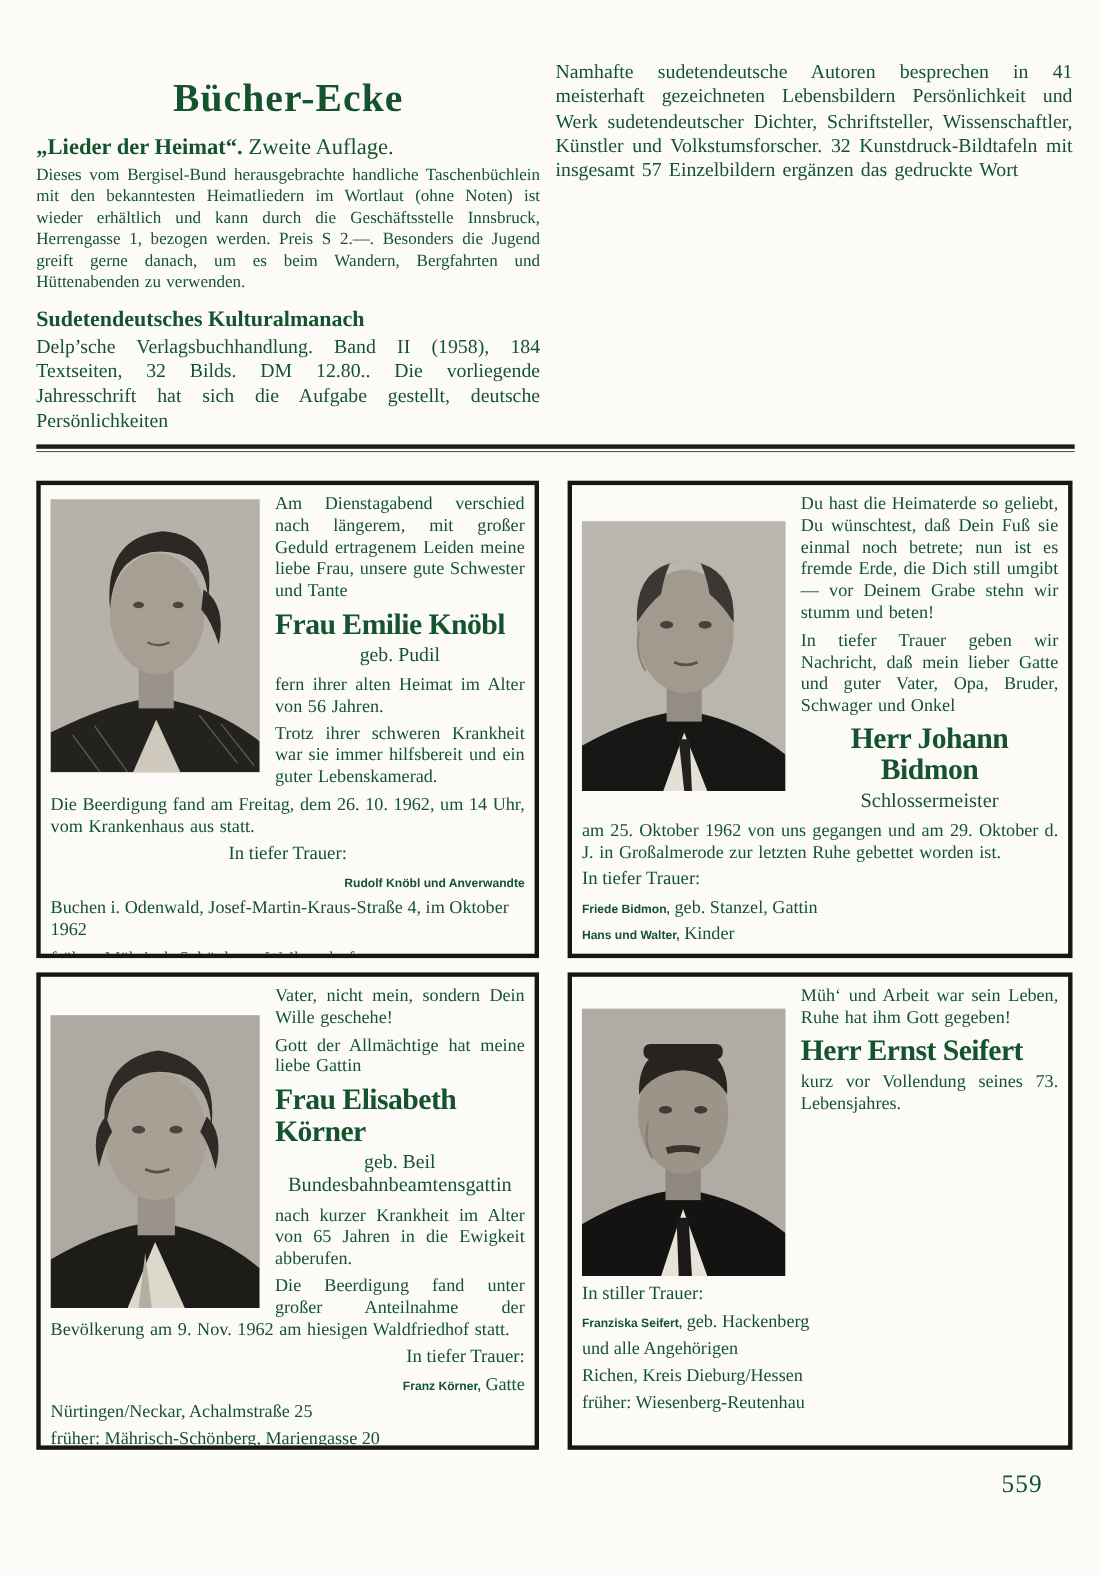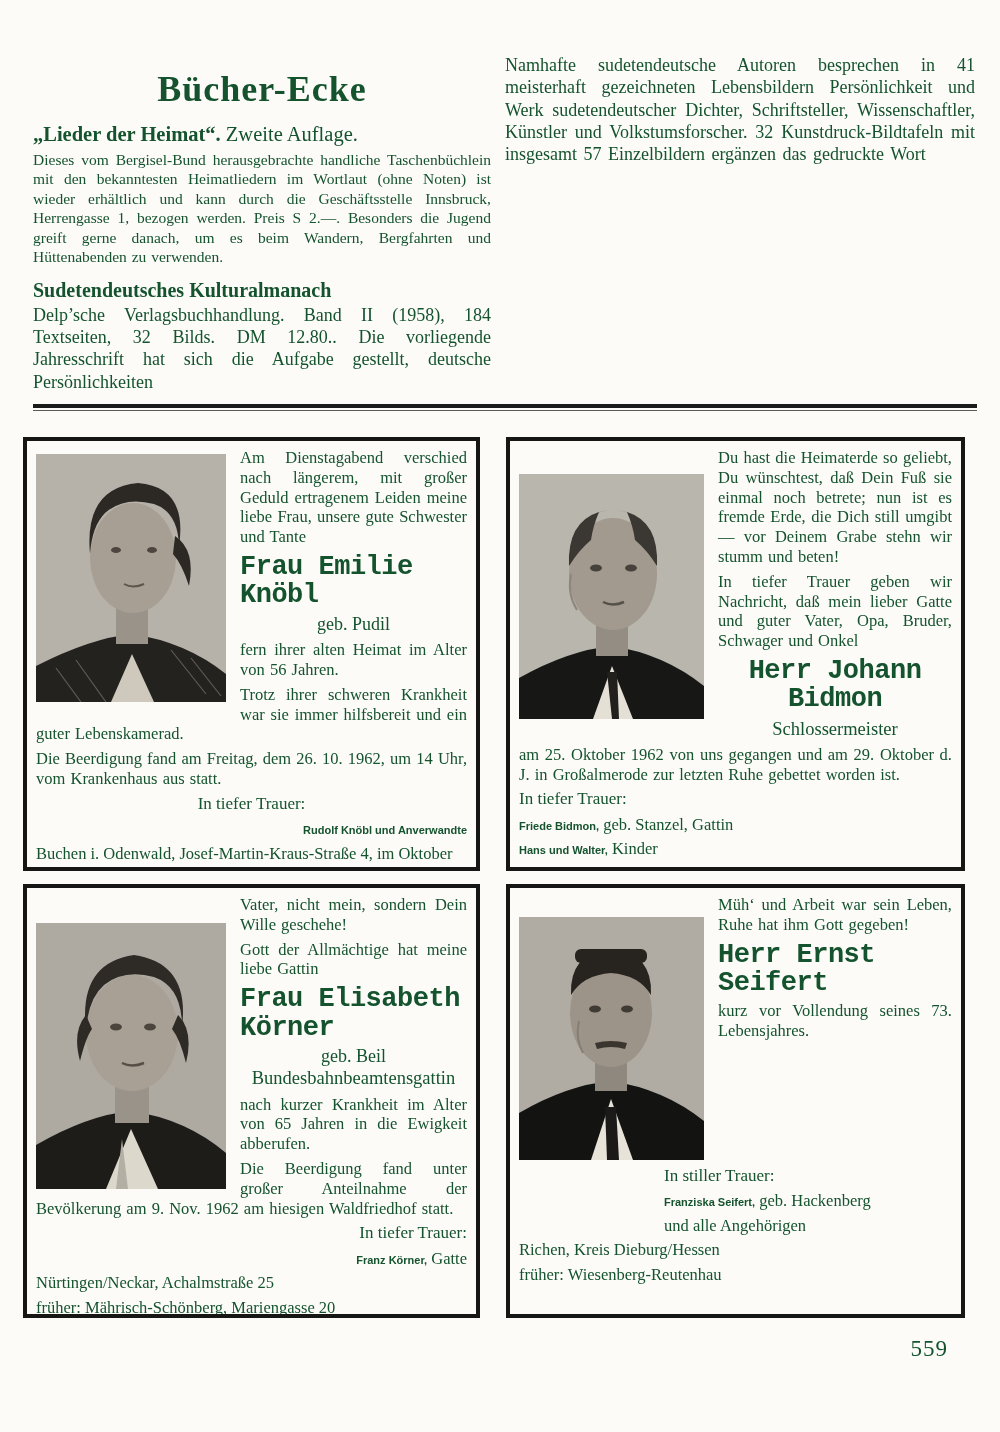--- a/index.html
+++ b/index.html
@@ -32,55 +32,55 @@
   .rule{
     position:absolute;top:404px;left:33px;width:944px;height:0;
     border:none;border-top:4px solid #1b1b19;margin:0;
   }
   .rule-echo{
     position:absolute;top:410px;left:33px;width:944px;height:0;
     border:none;border-top:1px solid #5a5a56;margin:0;
   }
   
   .notices{
-    position:absolute;top:437px;left:23px;width:820px;
+    position:absolute;top:437px;left:33px;width:820px;
     display:grid;grid-template-columns:457px 459px;column-gap:26px;row-gap:13px;
   }
   .notice{
     box-sizing:border-box;height:434px;overflow:hidden;
     border:4px solid #161614;background:#fcfbf8;
     padding:7px 9px 6px 9px;
     font-size:16.5px;line-height:1.2;
   }
   .notice p{margin:0 0 5px;}
   .just{text-align:justify;word-spacing:1px;}
   .photo{float:left;margin:2px 14px 6px 0;background:#b7b4ad;}
   .photo svg{display:block;}
   .ph-knoebl{width:190px;height:248px;margin-top:6px;}
   .ph-bidmon{width:185px;height:245px;margin-top:26px;}
   .ph-koerner{width:190px;height:266px;margin-top:28px;}
   .ph-seifert{width:185px;height:243px;margin-top:22px;}
   .obit-name{
-    font-family:Liberation Mono, monospace;
+    font-family:Liberation Serif, serif;
     font-weight:700;font-size:27px;letter-spacing:-0.5px;
     margin:6px 0 4px;line-height:1.05;
   }
   .ctr{text-align:center;}
   .rgt{text-align:right;}
   .geb{font-size:18px;margin:2px 0 8px;}
   .role{font-size:18.5px;margin:-4px 0 6px;}
   .trauer-label{margin:8px 0 2px;font-size:17px;}
   .mourner-line{margin:0 0 2px;line-height:1.18;}
   .mourner-line .bname{
     font-family:"Liberation Sans", sans-serif;font-weight:700;font-size:11px;
   }
   .addr{margin:4px 0 0;line-height:1.22;}
   .addr2{margin:0;line-height:1.22;}
   .clear{clear:left;}
-  .indent-block{clear:left;margin-left:145px;}
+  .indent-block{clear:left;}
   .fw-funeral{clear:left;margin:4px 0 5px;}
   
   .pageno{
     position:absolute;top:1336px;right:52px;
     font-size:23px;letter-spacing:1px;
   }
 </style>
 </head>
 <body>
 

